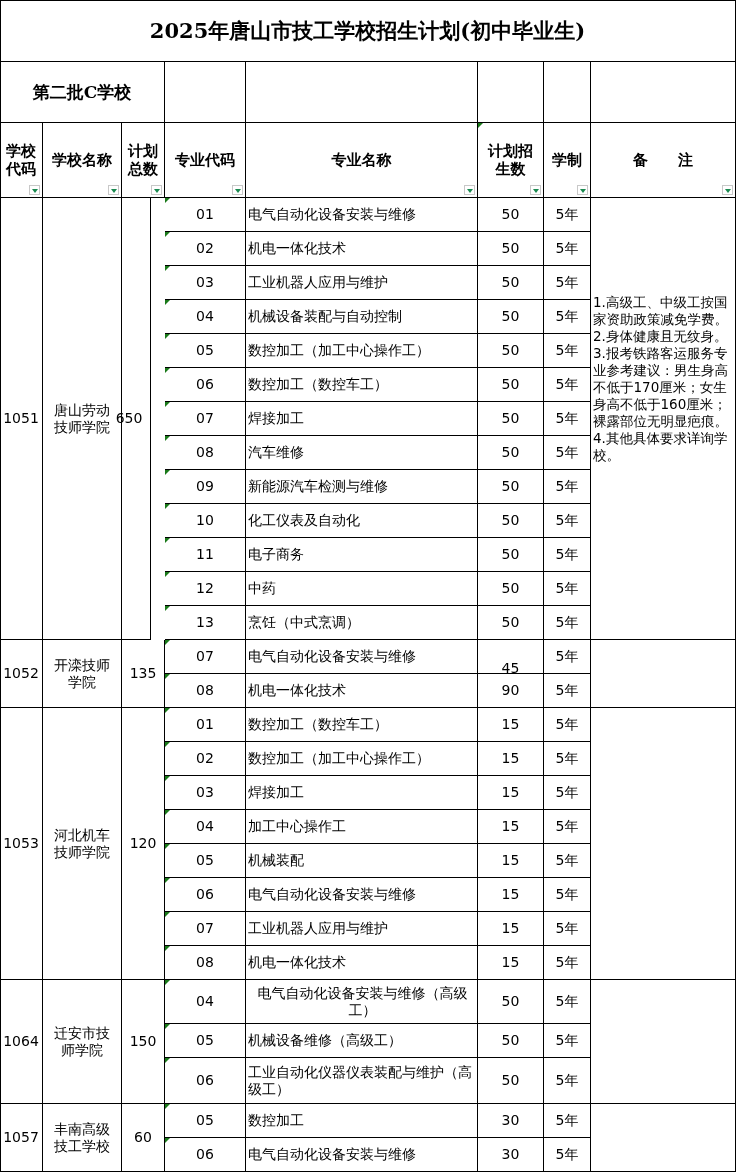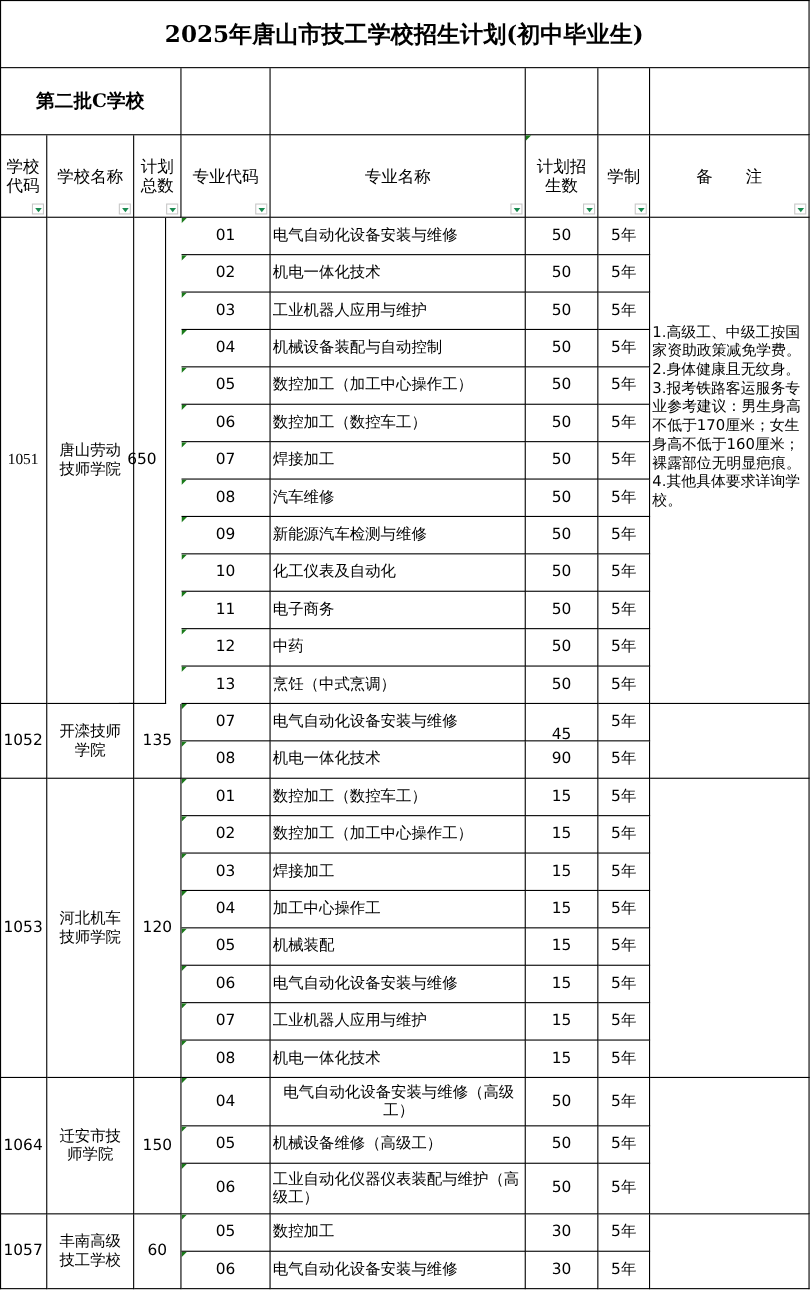--- a/index.html
+++ b/index.html
@@ -1,21 +1,21 @@
 <!DOCTYPE html>
 <html><head>
 <meta charset="utf-8">
 <style>
   html,body{margin:0;padding:0;background:#fff;}
   body{width:736px;height:1173px;position:relative;overflow:hidden;font-family:"DejaVu Sans","Liberation Sans",sans-serif;color:#000;}
   .cell{position:absolute;box-sizing:border-box;border-right:1px solid #000;border-bottom:1px solid #000;display:flex;align-items:center;justify-content:center;text-align:center;font-size:14px;line-height:17px;overflow:hidden;}
   .left{justify-content:flex-start;text-align:left;padding-left:2px;}
   .title{font-family:"DejaVu Serif","Liberation Serif",serif;font-size:21px;font-weight:bold;}
   .batch{font-family:"DejaVu Serif","Liberation Serif",serif;font-size:17px;font-weight:bold;}
-  .hdr{font-weight:normal;font-size:15px;line-height:18px;}
+  .hdr{font-weight:bold;font-size:15px;line-height:18px;}
   .dd{position:absolute;right:2px;bottom:2px;width:11px;height:10px;border:1px solid #c8c8c8;background:#fff;box-sizing:border-box;}
   .dd::after{content:"";position:absolute;left:2px;top:3px;border-left:3px solid transparent;border-right:3px solid transparent;border-top:4px solid #1a8a50;}
   .tri{position:absolute;left:0;top:0;width:0;height:0;border-top:5px solid #1a7a1a;border-right:5px solid transparent;}
   .notes{align-items:flex-start;justify-content:flex-start;text-align:left;font-size:13.5px;line-height:17px;padding:96px 2px 0 2px;white-space:pre-wrap;}
   #frame{position:absolute;left:0;top:0;width:736px;height:1172px;border-left:1px solid #000;border-top:1px solid #000;box-sizing:border-box;pointer-events:none;}
 </style>
 </head>
 <body>
 
 <div id="sheet">
@@ -229,21 +229,21 @@
     <div class="cell left" style="left: 246px; top: 606px; width: 232px; height: 34px;">
       <span style="white-space: pre-wrap;">烹饪（中式烹调）</span>
     </div>
     <div class="cell " style="left: 478px; top: 606px; width: 66px; height: 34px;">
       <span style="white-space: pre-wrap;">50</span>
     </div>
     <div class="cell " style="left: 544px; top: 606px; width: 47px; height: 34px;">
       <span style="white-space: pre-wrap;">5年</span>
     </div>
     <div class="cell " style="left: 0px; top: 198px; width: 43px; height: 442px;">
-      <span style="white-space: pre-wrap; font-family: Liberation Serif, serif;">1051</span>
+      <span style="white-space: pre-wrap;">1051</span>
     </div>
     <div class="cell " style="left: 43px; top: 198px; width: 79px; height: 442px; padding: 0px 7px;">
       <span style="white-space: pre-wrap;">唐山劳动技师学院</span>
     </div>
     <div class="cell " style="left: 108px; top: 198px; width: 43px; height: 442px;">
       <span style="white-space: pre-wrap;">650</span>
     </div>
     <div class="cell notes" style="left: 591px; top: 198px; width: 145px; height: 442px;"><span style="white-space: pre-wrap;">1.高级工、中级工按国家资助政策减免学费。
 2.身体健康且无纹身。
 3.报考铁路客运服务专业参考建议：男生身高不低于170厘米；女生身高不低于160厘米；裸露部位无明显疤痕。

